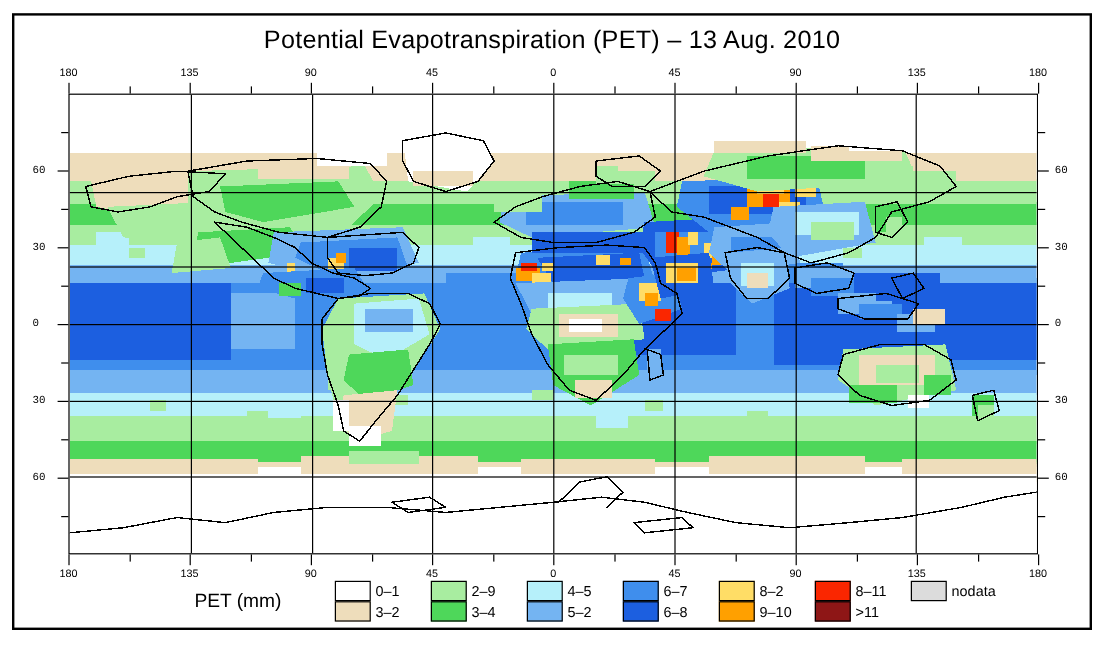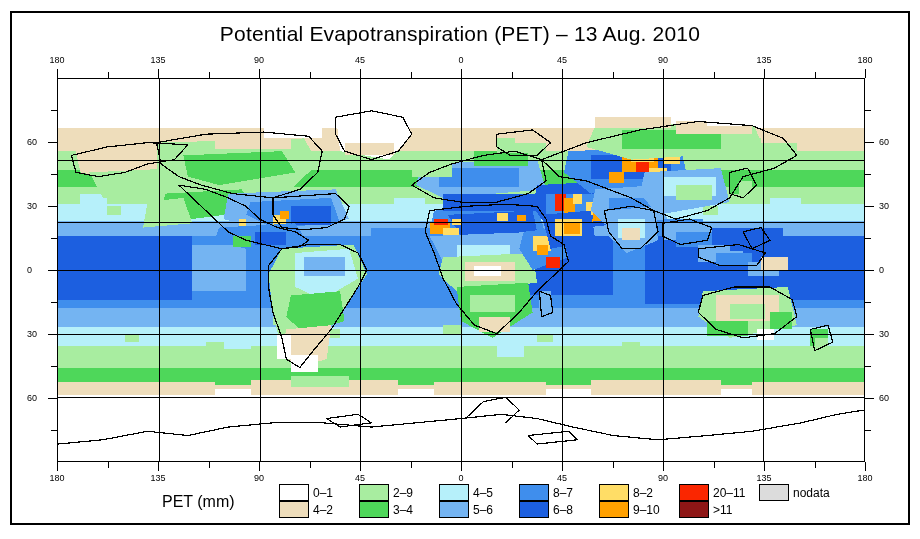--- a/index.html
+++ b/index.html
@@ -12,21 +12,21 @@
   .grid-line{position:absolute;background:#000;}
   .grid-h{height:1px;left:0;width:100%;}
   .grid-v{width:1px;top:0;height:100%;}
   .tick{position:absolute;background:#000;}
   .tick-top,.tick-bot{width:1px;height:6px;}
   .tick-left,.tick-right{height:1px;width:6px;}
   .tick-major-top,.tick-major-bot{width:1px;height:9px;}
   .tick-major-left,.tick-major-right{height:1px;width:9px;}
   .axlabel{position:absolute;font-size:9px;color:#000;white-space:nowrap;}
   .axlabel-x{transform:translateX(-50%);}
-  .axlabel-y{transform:translateY(-50%);}
+  .axlabel-y{transform:translateY(-50%);font-family:Liberation Mono, monospace;}
   #legend{position:absolute;left:57px;top:483px;width:810px;height:40px;}
   #legend-title{position:absolute;left:105px;top:10px;font-size:16px;color:#000;white-space:nowrap;}
   .lg-item{position:absolute;top:0;height:38px;}
   .lg-sw{position:absolute;width:30px;height:17px;border:1.2px solid #000;box-sizing:border-box;}
   .lg-sw.r0{top:1px;}
   .lg-sw.r1{top:18px;}
   .lg-tx{position:absolute;left:34px;font-size:12px;color:#000;white-space:nowrap;}
   .lg-tx.r0{top:3px;}
   .lg-tx.r1{top:20px;}
 </style>
@@ -384,57 +384,57 @@
     </div>
 
   <div id="legend">
     <div id="legend-title">PET (mm)</div>
   <div class="lg-item" style="left: 222px;">
         <div class="lg-sw r0" style="background: rgb(255, 255, 255);"></div>
         <div class="lg-tx r0">0–1</div>
       </div>
       <div class="lg-item" style="left: 222px;">
         <div class="lg-sw r1" style="background: rgb(238, 221, 187);"></div>
-        <div class="lg-tx r1">4–2</div>
+        <div class="lg-tx r1">3–2</div>
       </div>
       <div class="lg-item" style="left: 302px;">
         <div class="lg-sw r0" style="background: rgb(168, 237, 160);"></div>
         <div class="lg-tx r0">2–9</div>
       </div>
       <div class="lg-item" style="left: 302px;">
         <div class="lg-sw r1" style="background: rgb(78, 215, 90);"></div>
         <div class="lg-tx r1">3–4</div>
       </div>
       <div class="lg-item" style="left: 382px;">
         <div class="lg-sw r0" style="background: rgb(182, 240, 250);"></div>
         <div class="lg-tx r0">4–5</div>
       </div>
       <div class="lg-item" style="left: 382px;">
         <div class="lg-sw r1" style="background: rgb(116, 180, 242);"></div>
-        <div class="lg-tx r1">5–6</div>
+        <div class="lg-tx r1">5–2</div>
       </div>
       <div class="lg-item" style="left: 462px;">
         <div class="lg-sw r0" style="background: rgb(63, 142, 237);"></div>
-        <div class="lg-tx r0">8–7</div>
+        <div class="lg-tx r0">6–7</div>
       </div>
       <div class="lg-item" style="left: 462px;">
         <div class="lg-sw r1" style="background: rgb(28, 95, 224);"></div>
         <div class="lg-tx r1">6–8</div>
       </div>
       <div class="lg-item" style="left: 542px;">
         <div class="lg-sw r0" style="background: rgb(255, 221, 102);"></div>
         <div class="lg-tx r0">8–2</div>
       </div>
       <div class="lg-item" style="left: 542px;">
         <div class="lg-sw r1" style="background: rgb(255, 160, 0);"></div>
         <div class="lg-tx r1">9–10</div>
       </div>
       <div class="lg-item" style="left: 622px;">
         <div class="lg-sw r0" style="background: rgb(250, 38, 0);"></div>
-        <div class="lg-tx r0">20–11</div>
+        <div class="lg-tx r0">8–11</div>
       </div>
       <div class="lg-item" style="left: 622px;">
         <div class="lg-sw r1" style="background: rgb(142, 22, 22);"></div>
         <div class="lg-tx r1">&gt;11</div>
       </div>
       <div class="lg-item" style="left: 702px;">
         <div class="lg-sw r0" style="background: rgb(220, 220, 220);"></div>
         <div class="lg-tx r0">nodata</div>
       </div>
     </div>

